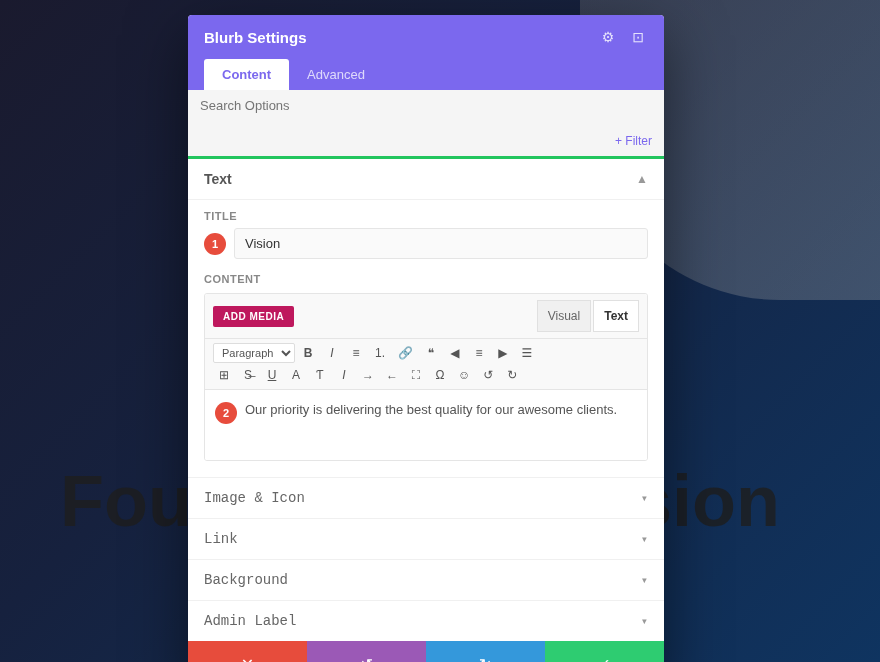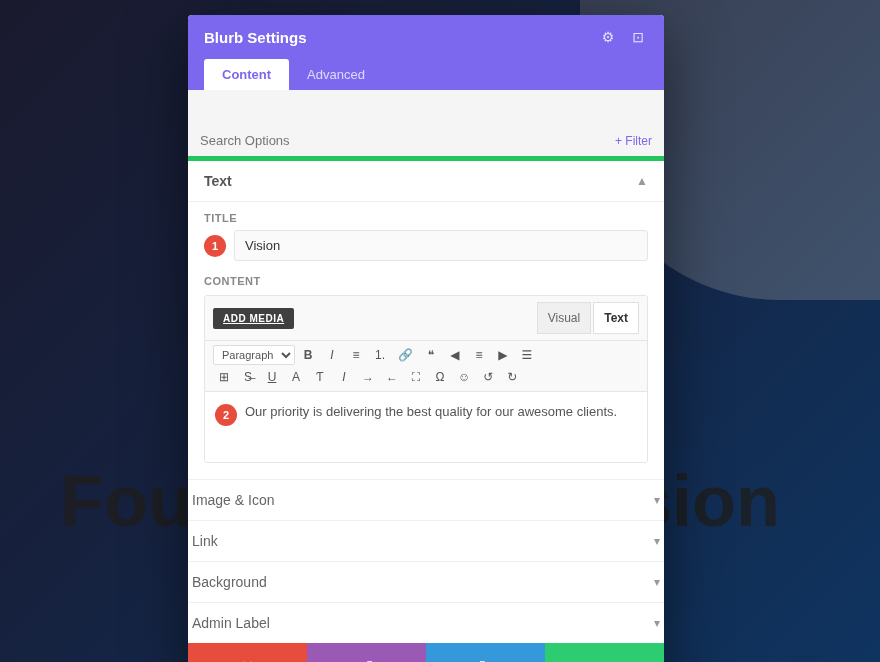--- a/index.html
+++ b/index.html
@@ -114,23 +114,23 @@
       background: #fff;
       color: #7b68ee;
       font-weight: 600;
     }
 
     
     .search-bar {
       background: #f5f5f5;
       padding: 8px 12px;
       display: flex;
-      align-items: flex-end;
+      align-items: flex-start;
       justify-content: space-between;
-      border-bottom: 5px solid #22c55e;
+      border-bottom: 3px solid #22c55e;
       gap: 16px;
     }
 
     .search-input {
       background: transparent;
       border: none;
       outline: none;
       color: #aaa;
       font-size: 13px;
       flex: 1;
@@ -245,30 +245,29 @@
     .editor-top-bar {
       display: flex;
       align-items: center;
       justify-content: space-between;
       padding: 6px 8px;
       background: #f9f9f9;
       border-bottom: 1px solid #e5e5e5;
     }
 
     .add-media-btn {
-      background: #404040;
+      background: #be185d;
       color: #fff;
       border: none;
       padding: 5px 10px;
       font-size: 10px;
       font-weight: 700;
       letter-spacing: 0.5px;
       cursor: pointer;
       border-radius: 2px;
-      text-decoration: underline;
     }
 
     .visual-text-toggle {
       display: flex;
       gap: 2px;
     }
 
     .toggle-btn {
       padding: 8px 10px;
       font-size: 12px;
@@ -333,25 +332,26 @@
     .editor-text {
       font-size: 13px;
       color: #555;
       line-height: 1.5;
       flex: 1;
     }
 
     
     .collapsed-section {
       border-top: 1px solid #f0f0f0;
-      padding: 12px 4px;
+      padding: 12px 16px;
       display: flex;
       align-items: center;
       justify-content: space-between;
       cursor: pointer;
+      font-family: Liberation Mono, monospace;
     }
 
     .collapsed-title {
       font-size: 14px;
       color: #666;
     }
 
     .chevron-down {
       color: #999;
       font-size: 12px;

